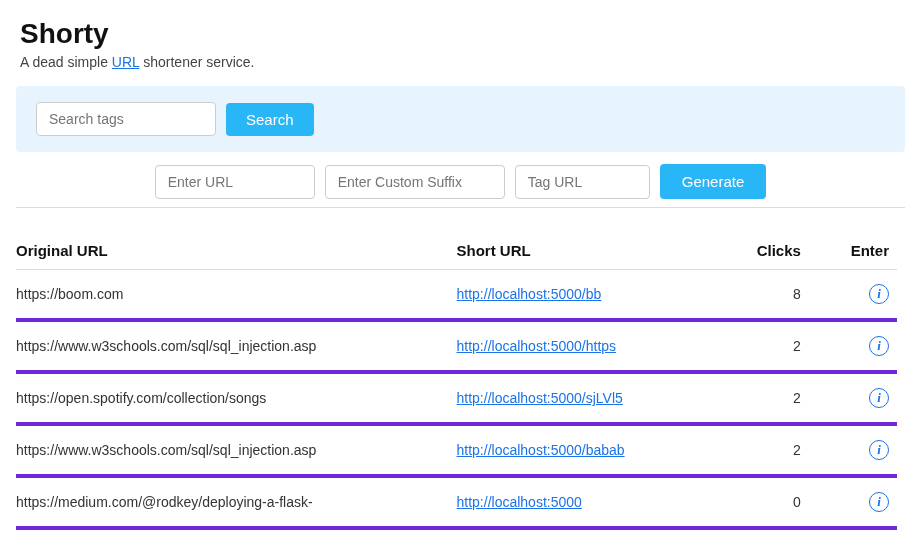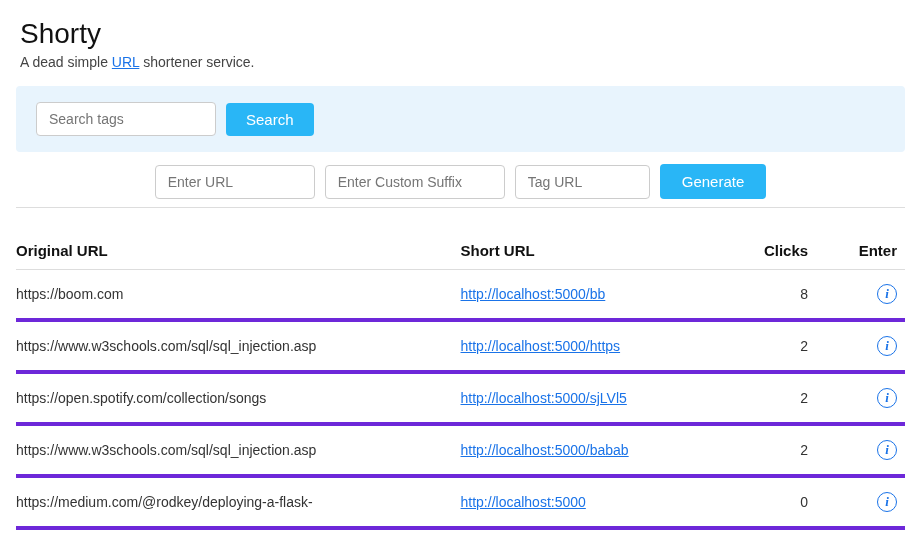--- a/index.html
+++ b/index.html
@@ -9,21 +9,21 @@
       color: #333;
       width: 921px;
       min-height: 553px;
       overflow-x: hidden;
     }
     .header {
       padding: 18px 20px 4px 20px;
     }
     .header-title {
       font-size: 28px;
-      font-weight: normal;
+      font-weight: bold;
       color: #111;
     }
     .header-subtitle {
       font-size: 14px;
       color: #444;
       margin-top: 4px;
     }
     .header-subtitle .url-highlight {
       color: #1a73e8;
       text-decoration: underline;
@@ -77,21 +77,21 @@
     .generate-button {
       background: #29b6f6;
       color: #fff;
       border: none;
       padding: 9px 22px;
       border-radius: 4px;
       font-size: 15px;
       cursor: pointer;
     }
     .table-section {
-      padding: 10px 16px 0 16px;
+      padding: 10px 24px 0 16px;
       margin-top: 10px;
     }
     .divider {
       border: none;
       border-top: 1px solid #ddd;
       margin: 0 16px;
     }
     table {
       width: 100%;
       border-collapse: collapse;

